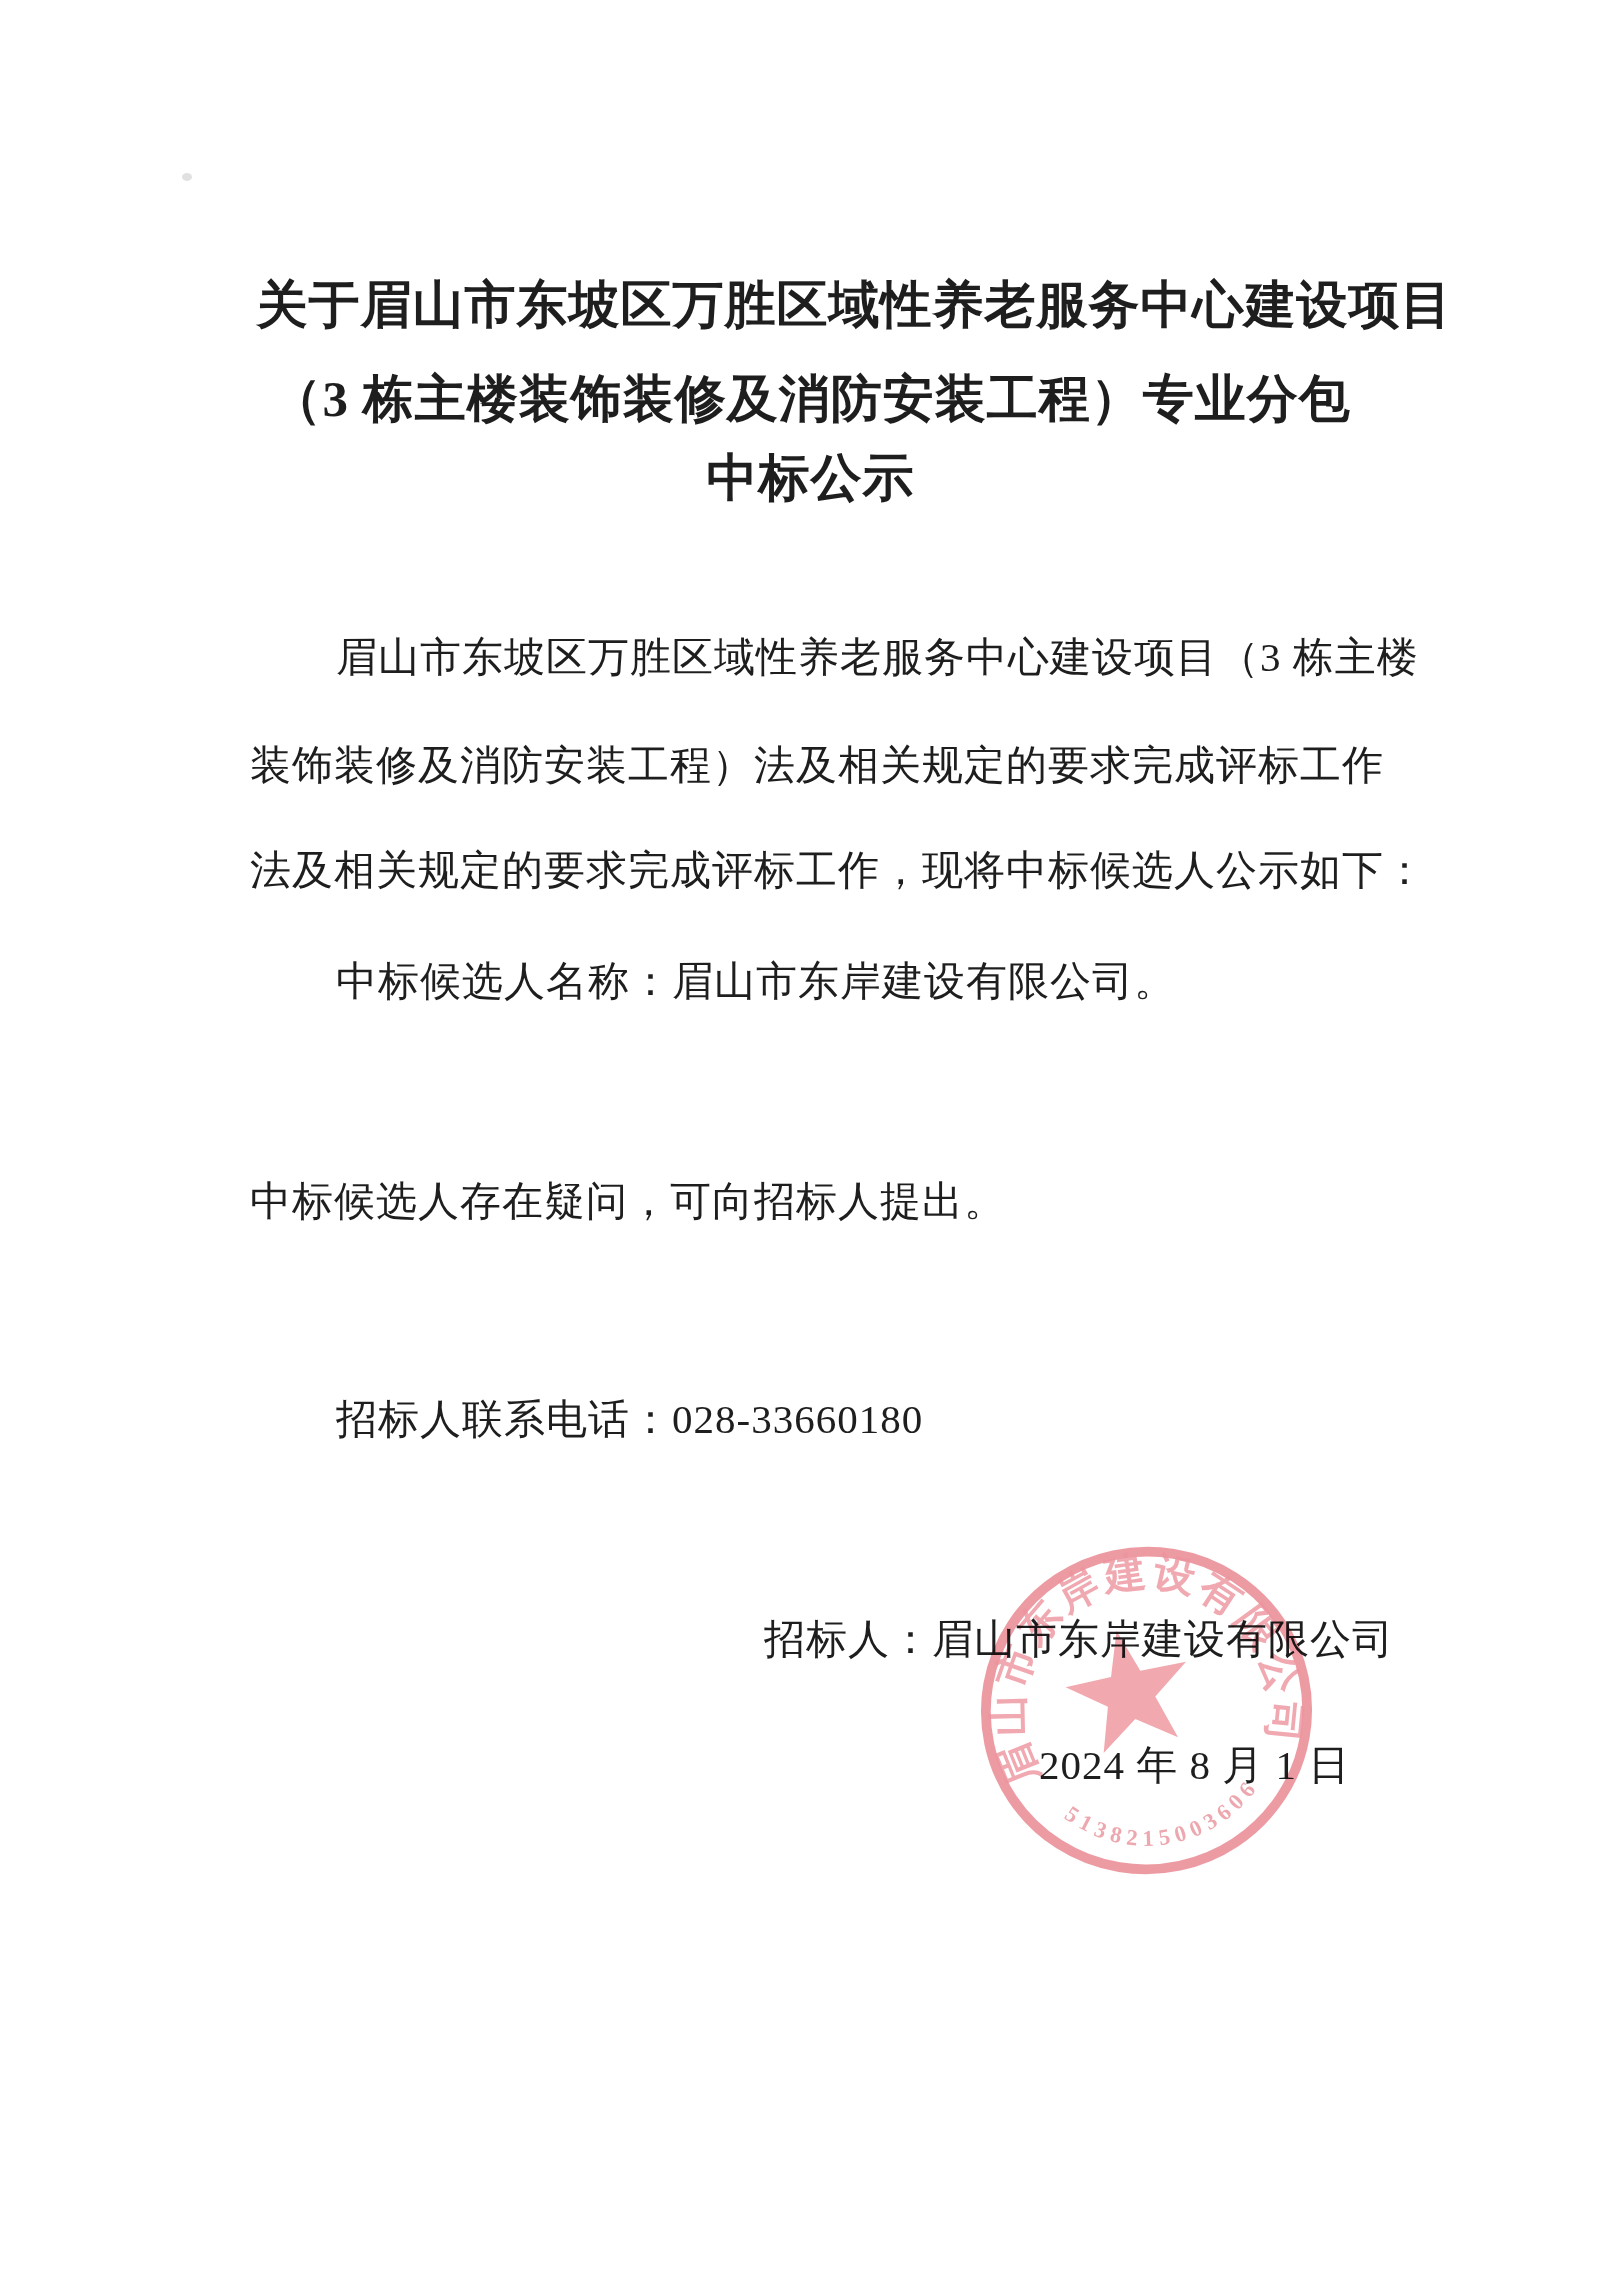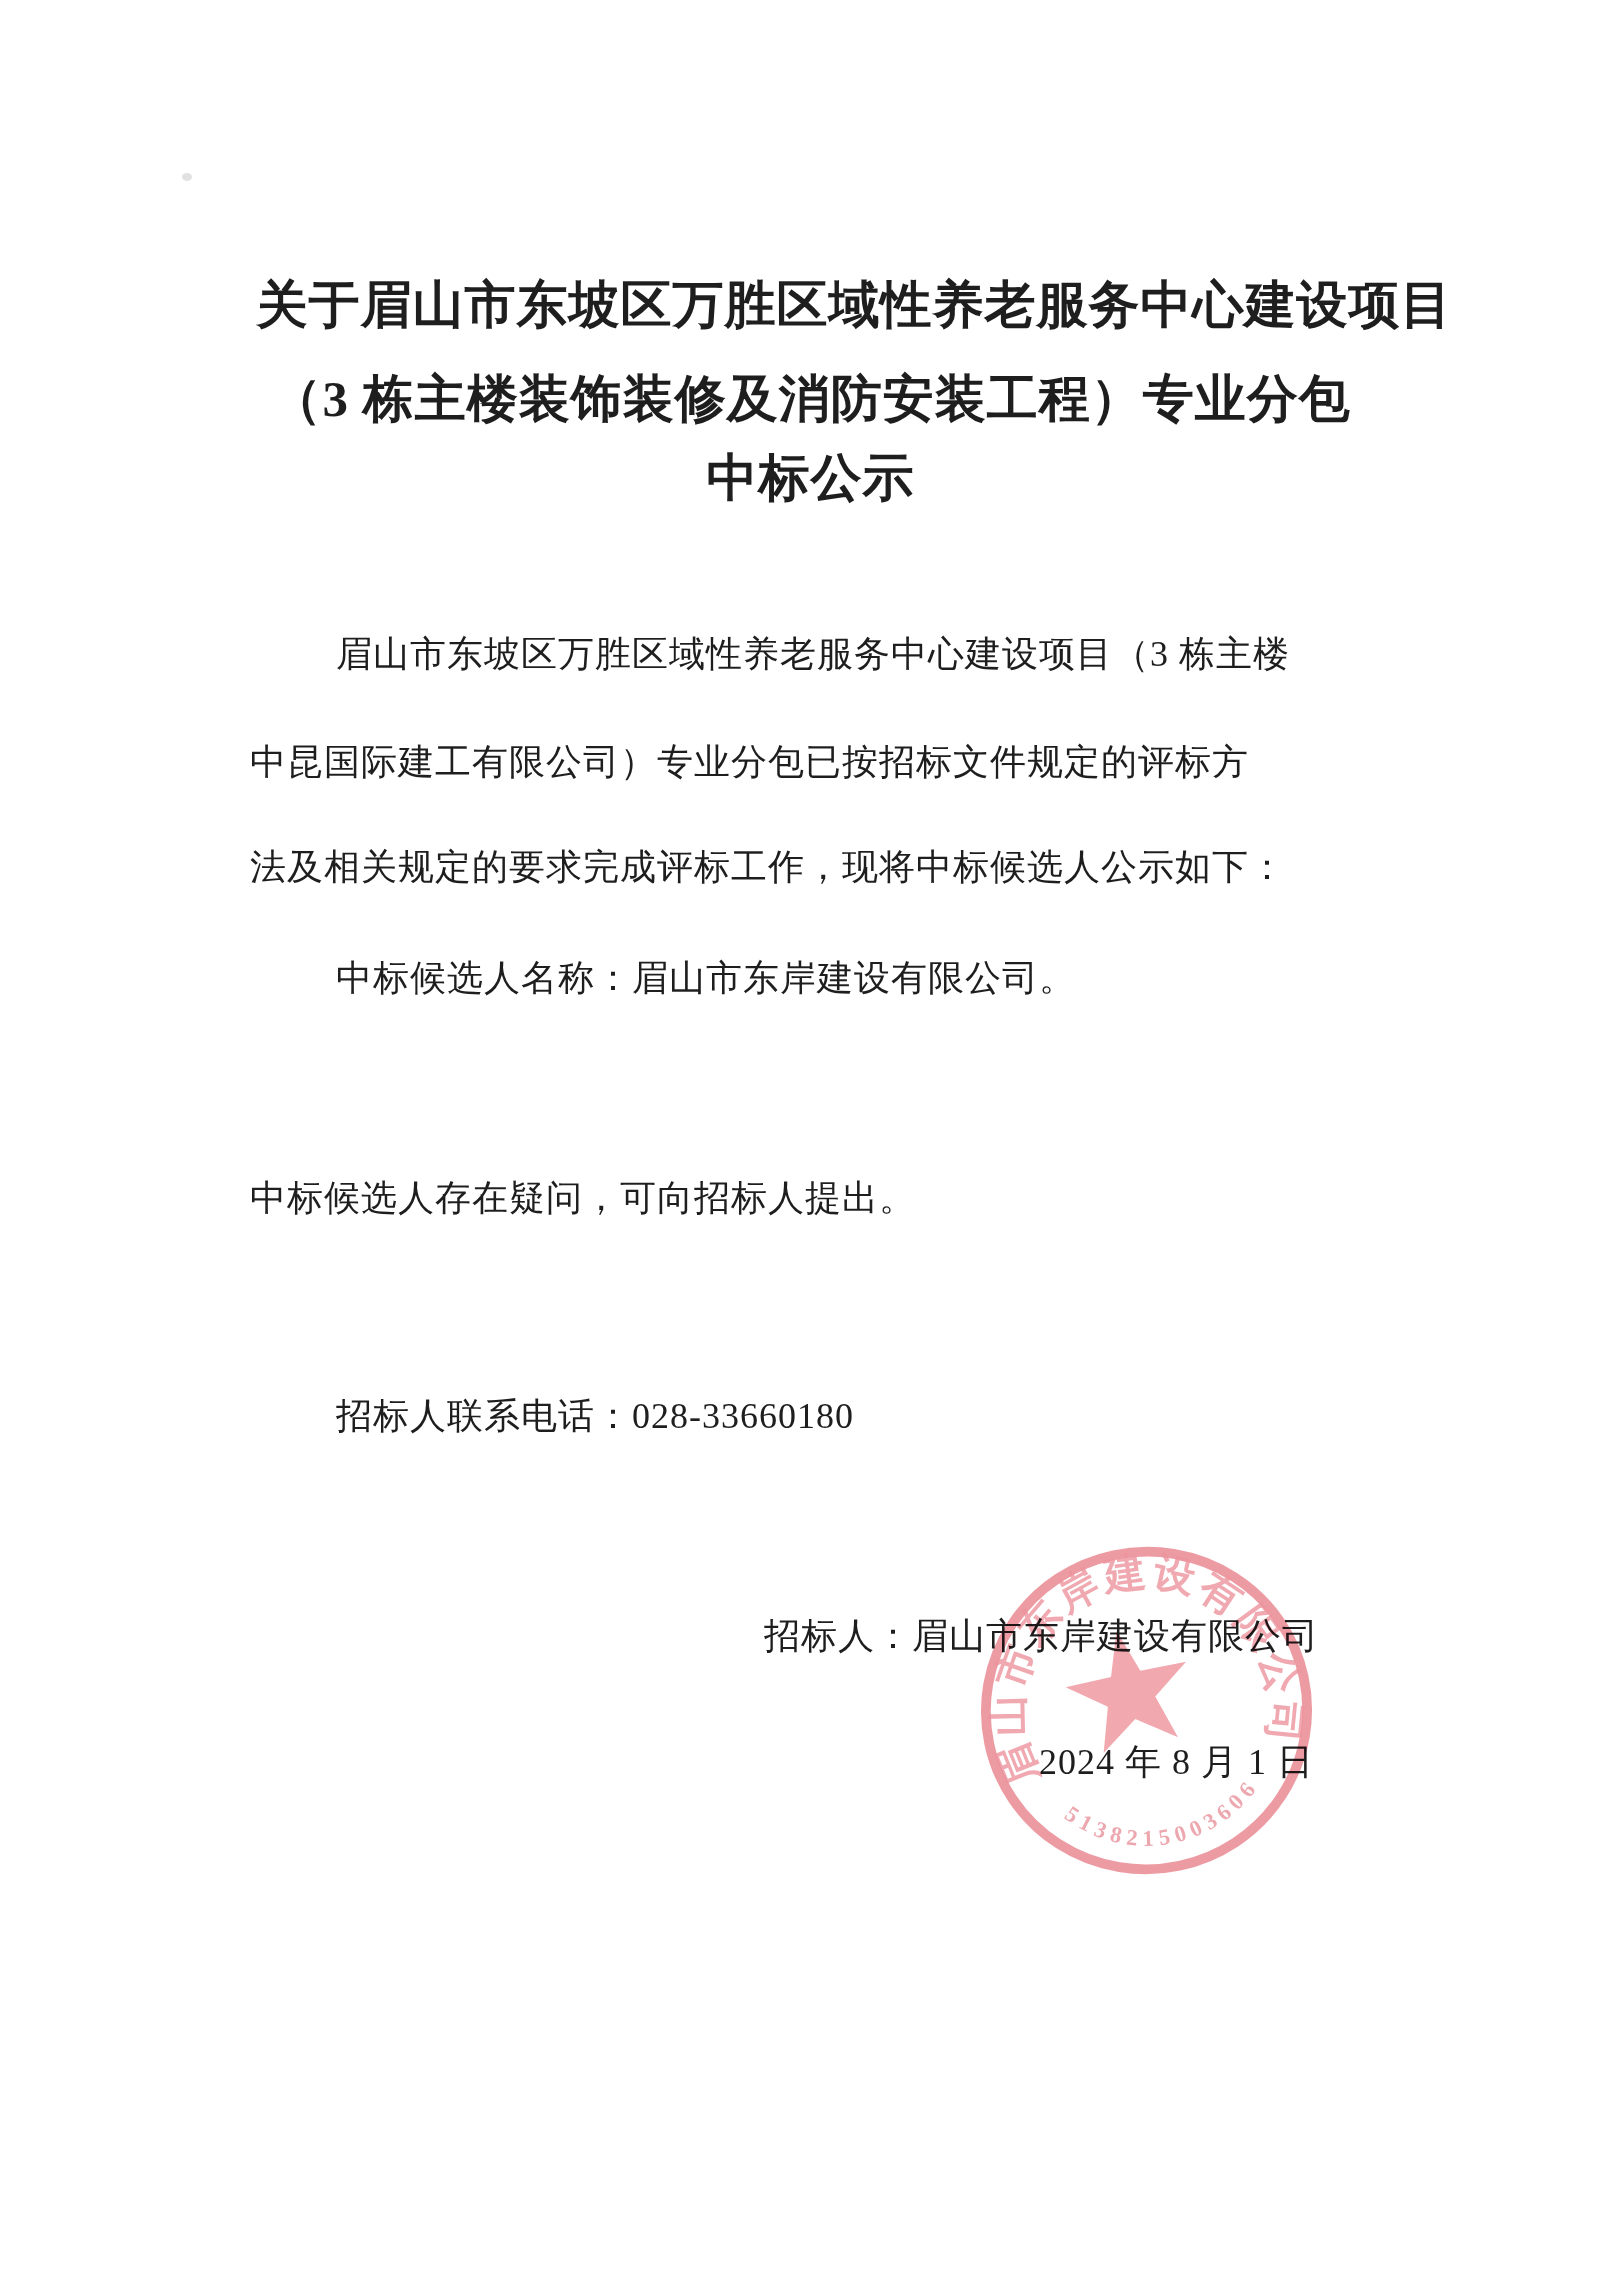--- a/index.html
+++ b/index.html
@@ -23,21 +23,21 @@
   }
   .title-line {
     width: 1621px;
     left: 0;
     text-align: center;
     font-size: 51px;
     font-weight: bold;
     letter-spacing: 1px;
   }
   .body-line {
-    font-size: 36px;
+    font-size: 41px;
     letter-spacing: 1px;
   }
   .speck {
     position: absolute;
     left: 182px;
     top: 173px;
     width: 9.8px;
     height: 7.8px;
     border-radius: 50%;
     background: #c9c9c9;
@@ -73,21 +73,21 @@
 
 <div class="page">
 
   <div class="speck"></div>
 
   <div class="line title-line" style="top:276px;padding-left:44px;">关于眉山市东坡区万胜区域性养老服务中心建设项目</div>
   <div class="line title-line" style="top:370px;">（3 栋主楼装饰装修及消防安装工程）专业分包</div>
   <div class="line title-line" style="top:449px;">中标公示</div>
 
   <div class="line body-line" style="left:336px; top:634px;">眉山市东坡区万胜区域性养老服务中心建设项目（3 栋主楼</div>
-  <div class="line body-line" style="left:250px; top:742px;">中昆国际建工有限公司）专业分包已按招标文件规定的评标方</div>
+  <div class="line body-line" style="left:250px; top:742px;">装饰装修及消防安装工程）法及相关规定的要求完成评标工作</div>
   <div class="line body-line" style="left:250px; top:847px;">法及相关规定的要求完成评标工作，现将中标候选人公示如下：</div>
 
   <div class="line body-line" style="left:336px; top:958px;">中标候选人名称：眉山市东岸建设有限公司。</div>
 
   <div class="line body-line" style="left:250px; top:1178px;">中标候选人存在疑问，可向招标人提出。</div>
 
   <div class="line body-line" style="left:336px; top:1396px;">招标人联系电话：028-33660180</div>
 
   <div class="line body-line" style="left:764px; top:1616px;">招标人：眉山市东岸建设有限公司</div>
   <div class="line body-line" style="left:1039px; top:1724px;margin-top:18px;">2024 年 8 月 1 日</div>

